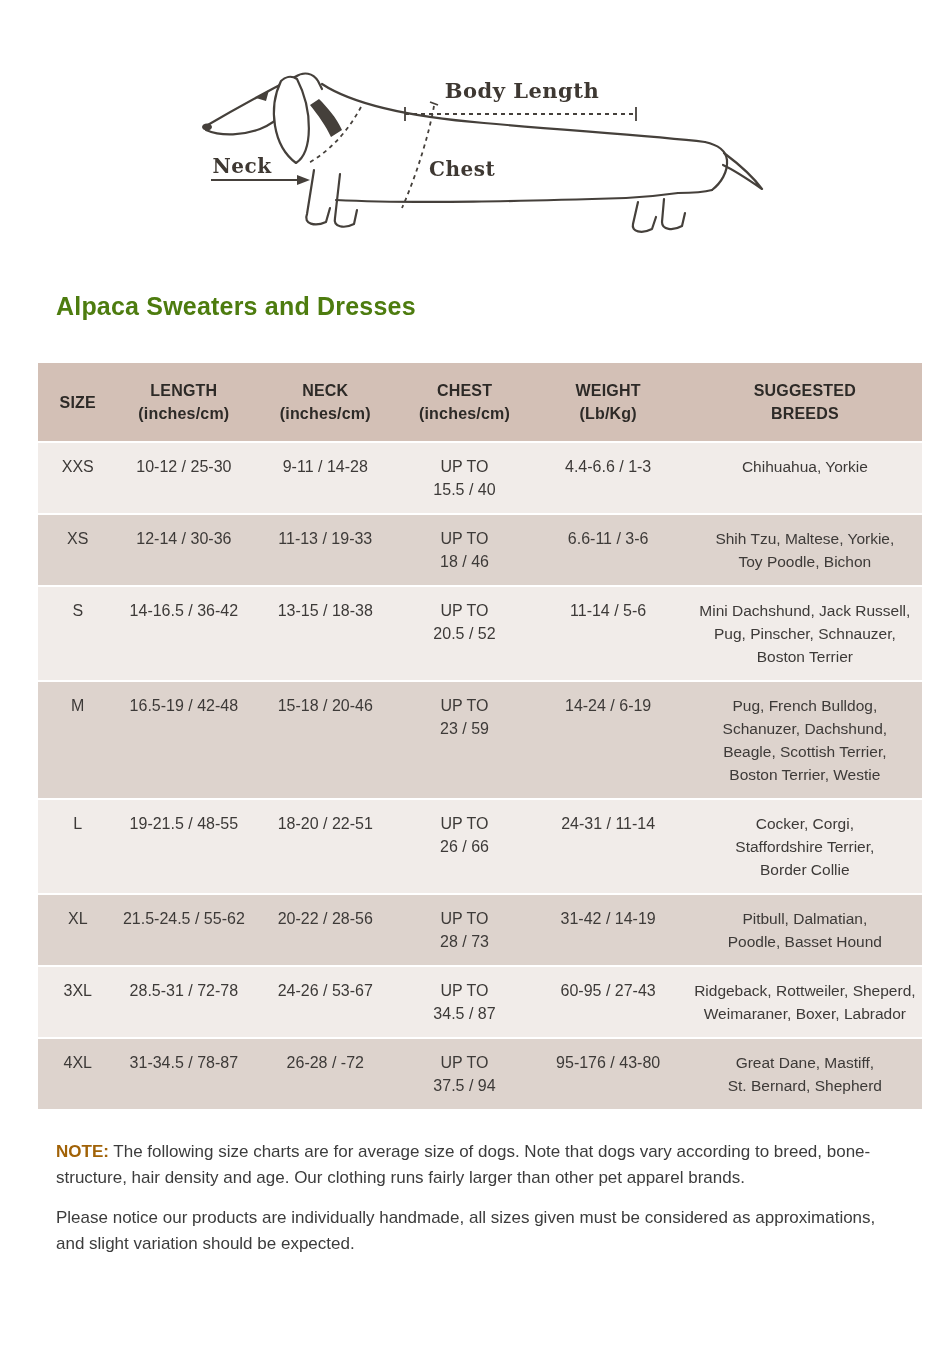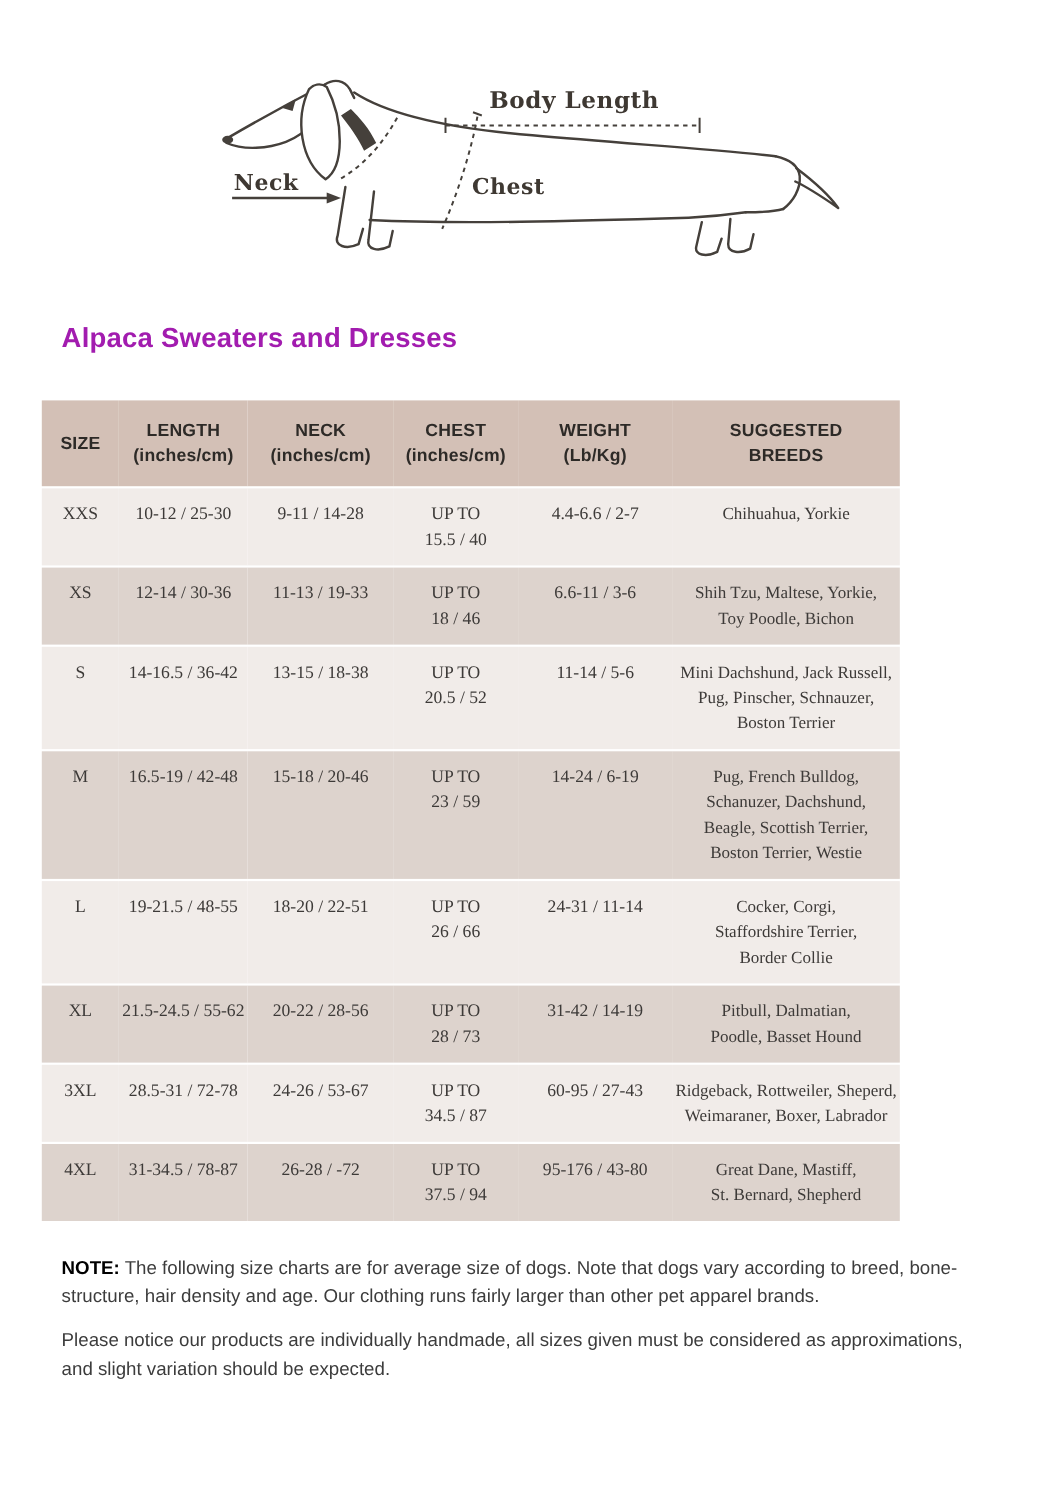--- a/index.html
+++ b/index.html
@@ -10,47 +10,47 @@
   
   .illustration{width:580px;margin:62px auto 0 auto;}
   .illustration svg text{
     font-family:"DejaVu Serif","Liberation Serif",serif;
     fill:#3e3832;font-weight:600;letter-spacing:.5px;
   }
 
   
   h1.title{
     margin:50px 0 0 56px;font-size:25px;line-height:30px;
-    font-weight:bold;color:#a21caf;letter-spacing:.2px;
+    font-weight:bold;color:#4d7c0f;letter-spacing:.2px;
   }
 
   
   table.size-chart{
-    width:780px;margin:40px 38px 0 38px;
+    width:884px;margin:40px 38px 0 38px;
     border-collapse:separate;border-spacing:0 2px;
     table-layout:fixed;
   }
   table.size-chart th{
     background:#d3c0b6;color:#2d2a27;font-size:16px;font-weight:bold;
     line-height:23px;vertical-align:middle;padding:16px 2px;
     white-space:pre-line;text-align:center;letter-spacing:.2px;
   }
   table.size-chart td{
     font-size:16px;line-height:23px;vertical-align:top;
-    padding:12px 2px;text-align:center;white-space:pre-line;color:#3d3a38;font-family:Liberation Serif, serif;
+    padding:12px 2px;text-align:center;white-space:pre-line;color:#3d3a38;
   }
   table.size-chart td.c-breeds{font-size:15.5px;}
   table.size-chart tbody tr:nth-child(odd)  td{background:#f1ece9;}
   table.size-chart tbody tr:nth-child(even) td{background:#ddd3cd;}
 
   
   .notes{width:850px;margin:28px 0 0 56px;}
   .notes p{margin:0;font-size:17px;line-height:26px;color:#3c3c3c;}
   .notes p + p{margin-top:14px;}
-  .notes strong{color:#000000;}
+  .notes strong{color:#a16207;}
 </style>
 </head>
 <body>
 
 <div class="page">
 
   <div class="illustration">
     <svg viewBox="0 0 580 175" width="580" height="175" xmlns="http://www.w3.org/2000/svg">
 
       <g stroke="#45403b" stroke-width="2.2" fill="none" stroke-linecap="round" stroke-linejoin="round">
@@ -135,21 +135,21 @@
 BREEDS</th>
       </tr>
     </thead>
     <tbody>
     <tr>
       <td class="c-size">XXS</td>
       <td class="c-len">10-12 / 25-30</td>
       <td class="c-neck">9-11 / 14-28</td>
       <td class="c-chest">UP TO
 15.5 / 40</td>
-      <td class="c-weight">4.4-6.6 / 2-7</td>
+      <td class="c-weight">4.4-6.6 / 1-3</td>
       <td class="c-breeds">Chihuahua, Yorkie</td>
     </tr>
 
     <tr>
       <td class="c-size">XS</td>
       <td class="c-len">12-14 / 30-36</td>
       <td class="c-neck">11-13 / 19-33</td>
       <td class="c-chest">UP TO
 18 / 46</td>
       <td class="c-weight">6.6-11 / 3-6</td>

